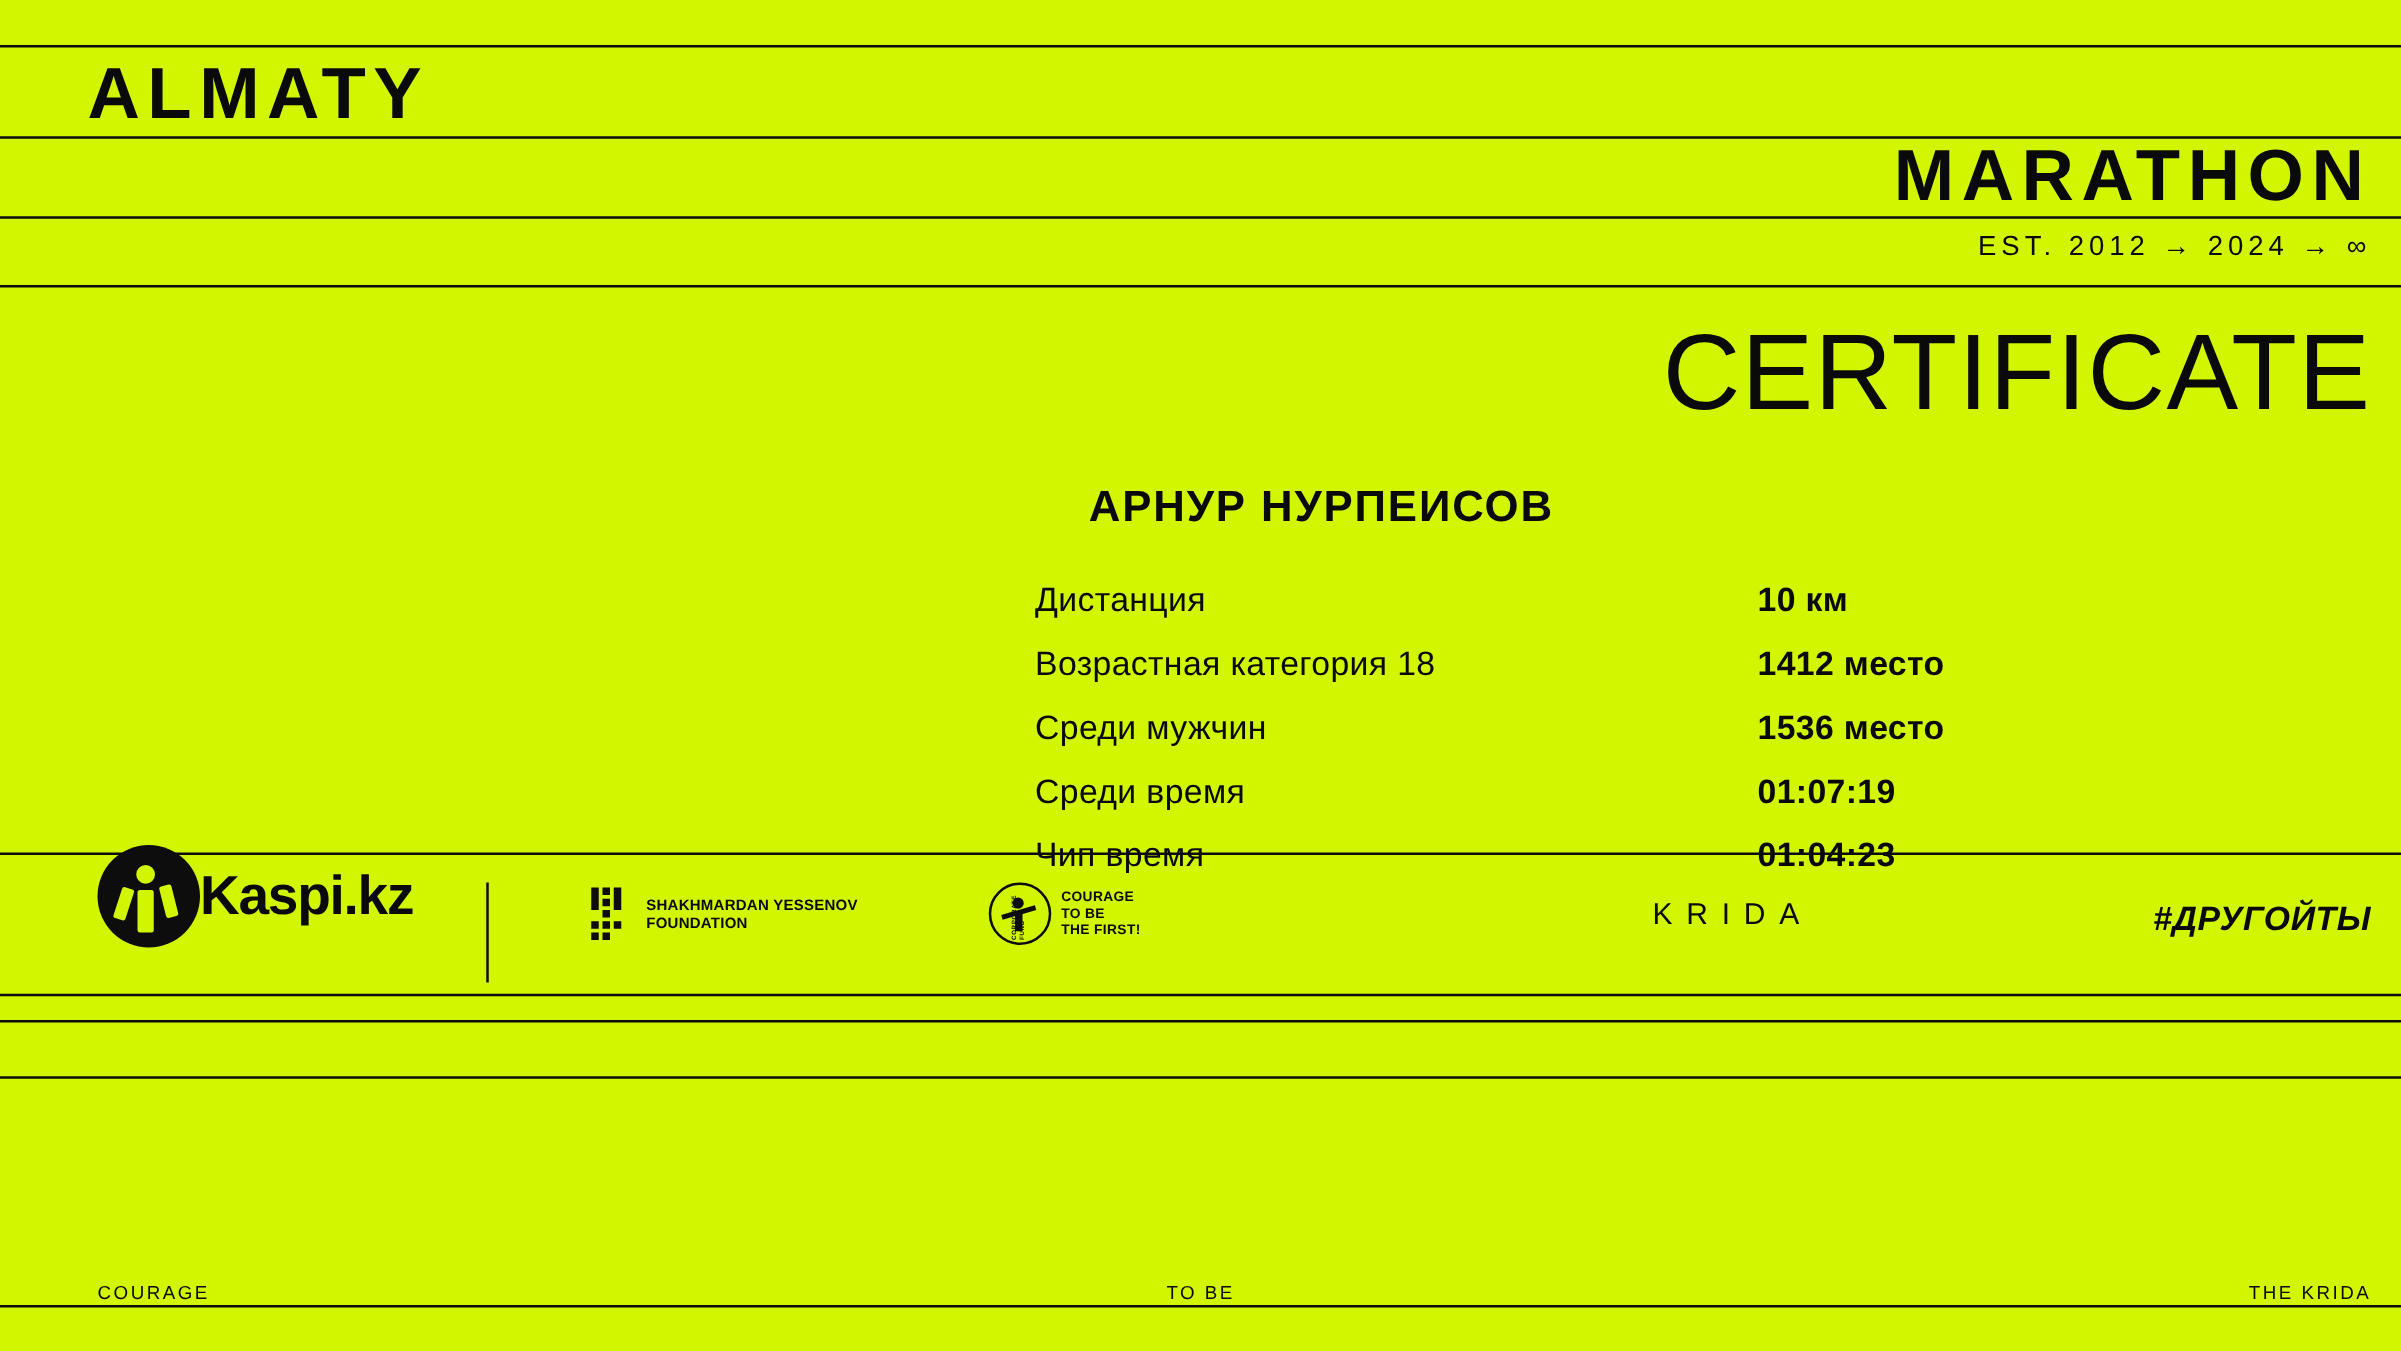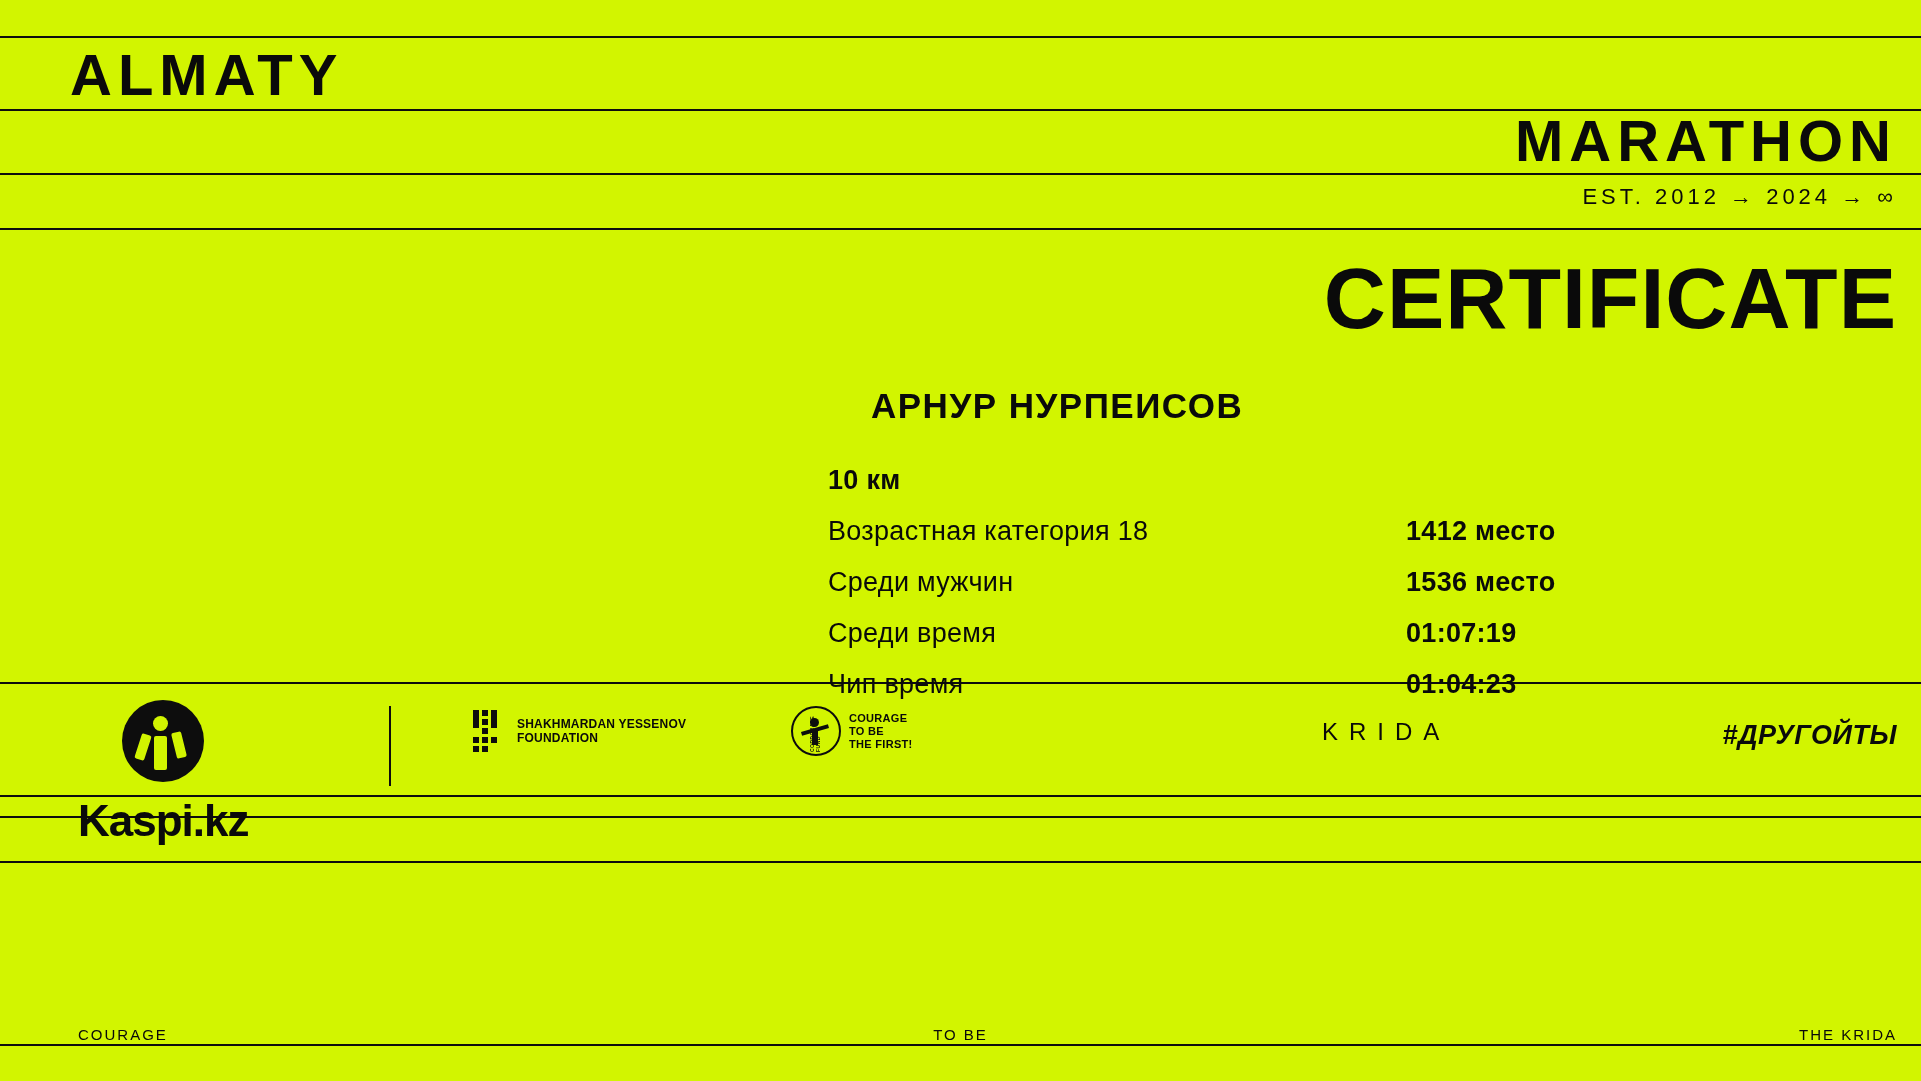--- a/index.html
+++ b/index.html
@@ -68,21 +68,21 @@
   }
 
   
   .title {
     position: absolute;
     top: 252px;
     right: 24px;
     font-size: 86px;
     line-height: 92px;
     letter-spacing: 1px;
-    font-weight: 700;
+    font-weight: 400;
   }
 
   
   .athlete {
     position: absolute;
     top: 386px;
     left: 871px;
     font-size: 35px;
     font-weight: 700;
     letter-spacing: 1.5px;
@@ -106,25 +106,23 @@
     letter-spacing: 0.3px;
   }
   .res-value {
     font-size: 27px;
     letter-spacing: 0.3px;
     font-weight: bold;
   }
   .sp-kaspi {
     position: absolute;
     left: 78px;
-    top: 700px;
+    top: 676px;
     display: flex;
     align-items: center;
-    gap: 14px;
-    flex-direction: column;
   }
   .kaspi-mark {
     width: 82px;
     height: 82px;
     border-radius: 50%;
     background: #0d0d0d;
     position: relative;
     overflow: hidden;
   }
   .kaspi-mark .k-head {
@@ -315,20 +313,21 @@
   <div class="hdr-almaty">ALMATY</div>
   <div class="hdr-marathon">MARATHON</div>
   <div class="hdr-est">EST. 2012 → 2024 → ∞</div>
 
   <div class="title">CERTIFICATE</div>
 
   <div class="athlete">АРНУР НУРПЕИСОВ</div>
 
   <div class="results">
     <div class="res-row">
+      <div class="res-label">Дистанция</div>
       <div class="res-value">10 км</div>
     </div>
     <div class="res-row">
       <div class="res-label">Возрастная категория 18</div>
       <div class="res-value">1412 место</div>
     </div>
     <div class="res-row">
       <div class="res-label">Среди мужчин</div>
       <div class="res-value">1536 место</div>
     </div>

